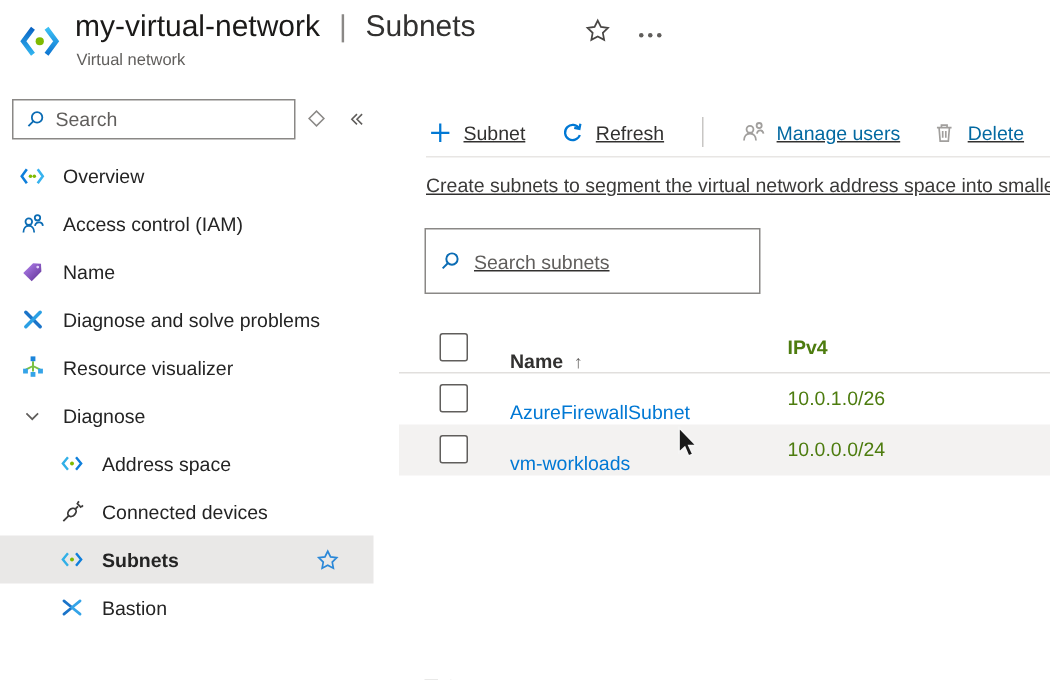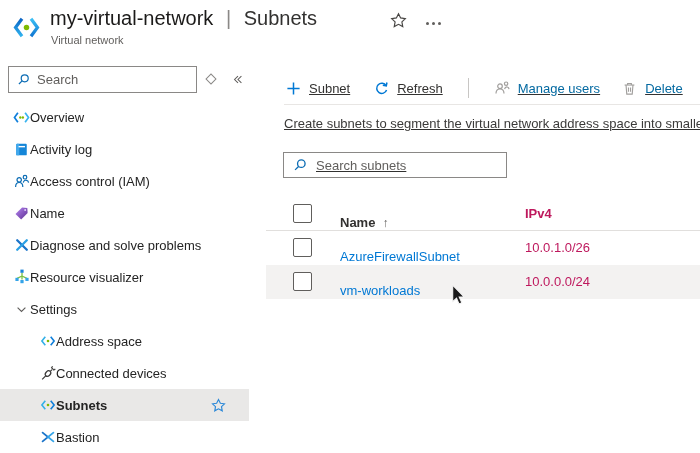--- a/index.html
+++ b/index.html
@@ -24,52 +24,52 @@
   .hdr-more i { width:3px; height:3px; border-radius:50%; background:#605e5c; }
 
   
   .sidebar { position:absolute; top:58px; left:0; width:301px; bottom:0; border-right:1px solid #d6d4d2; background:#fff;padding-left:16px; }
   .side-search { position:absolute; left:8px; top:8px; width:189px; height:27px; border:1px solid #8a8886; background:#fff; display:flex; align-items:center; padding:0 6px 0 8px; }
   .side-search input { border:none; outline:none; flex:1; font-size:13px; margin-left:7px; font-family:inherit; color:#323130; min-width:0; }
   .side-search input::placeholder { color:#605e5c; }
   .diamond-btn { position:absolute; left:207px; top:17px; width:8px; height:8px; border:1px solid #8a8886; transform:rotate(45deg); background:#fff; cursor:pointer; }
   .collapse-btn { position:absolute; left:230px; top:14px; cursor:pointer; padding:1px; }
   .nav { position:absolute; top:43px; left:0; right:0; }
-  .nav-item { height:32px; display:flex; align-items:center; padding-left:13px; font-size:13px; color:#242424; cursor:pointer; }
+  .nav-item { height:32px; display:flex; align-items:center; padding-left:13px; gap:12px; font-size:13px; color:#242424; cursor:pointer; }
   .nav-item .ni-icon { width:17px; display:flex; justify-content:center; }
   .nav-item.indent { padding-left:39px;align-items:center; }
   .nav-item.selected { background:#e9e8e7; font-weight:700; width:249px; }
   .nav-item.selected .fav-star { margin-left:auto; margin-right:23px; }
   
   .side-scroll { position:absolute; top:45px; right:7px; width:11px; bottom:0; }
   .side-scroll .arr { width:0; height:0; margin:2px auto 0; border-left:4px solid transparent; border-right:4px solid transparent; border-bottom:6px solid #6b6967; }
   .side-scroll .thumb { position:absolute; top:13px; bottom:0; left:1px; width:9px; background:#8d8b89; border-radius:5px 5px 0 0; }
 
   
   .main { position:absolute; top:58px; left:266px; right:0; bottom:0; background:#fff;text-decoration:underline; }
   .toolbar { margin:17px 0 0 20px; height:26px; display:flex; align-items:center; white-space:nowrap; }
   .tb-btn { display:flex; align-items:center; gap:8px; cursor:pointer; color:#323130; font-size:13px; }
   .tb-btn.disabled { color:#0369a1; cursor:default; }
   .tb-refresh { margin-left:24px; }
   .tb-sep { width:1px; height:20px; background:#c8c6c4; margin-left:25px; }
   .tb-manage { margin-left:25px; }
   .tb-delete { margin-left:22px; }
   .toolbar-rule { margin:3px 0 0 18px; border-top:1px solid #e8e6e4; }
   .description { margin:11px 0 0 18px; font-size:13px; color:#3b3a39; white-space:nowrap; overflow:hidden; }
-  .subnet-search { margin:21px 0 0 17px; width:224px; height:26px; border:1px solid #8a8886; display:flex; align-items:center; padding-left:9px; background:#fff; }
+  .subnet-search { margin:21px 0 0 17px; width:224px; height:44px; border:1px solid #8a8886; display:flex; align-items:center; padding-left:9px; background:#fff; }
   .subnet-search input { border:none; outline:none; flex:1; font-size:13px; margin-left:9px; font-family:inherit; color:#323130; min-width:0; }
   .subnet-search input::placeholder { color:#605e5c; }
 
   
   .grid { margin-top:19px; }
   .grid-row { position:relative; height:34px; }
   .grid-head { border-bottom:1px solid #e1dfdd; font-weight:700; }
   .grid-row .cb { position:absolute; left:27px; top:7px; width:19px; height:19px; border:1px solid #605e5c; border-radius:2px; background:#fff; cursor:pointer; }
   .cell-name { position:absolute; left:74px; top:18px; }
-  .cell-ipv4 { position:absolute; left:259px; top:9px; color:#be185d;text-align:right; }
+  .cell-ipv4 { position:absolute; left:259px; top:9px; color:#4d7c0f;text-align:right; }
   .sort-arrow { color:#605e5c; font-weight:400; font-size:12px; margin-left:7px; }
   .row-link { color:#0078d4; text-decoration:none; cursor:pointer; }
   .grid-row.hovered { background:#f3f2f1; }
 
   
   .cursor { position:absolute; left:450px; top:284px; pointer-events:none; z-index:50; }
 </style>
 </head>
 <body>
 
@@ -134,30 +134,20 @@
         <svg width="17" height="17" viewBox="0 0 16 16">
           <path d="M4.6 3.6 L1.4 8 L4.6 12.4" fill="none" stroke="#0f7fdb" stroke-width="1.6"></path>
           <path d="M11.4 3.6 L14.6 8 L11.4 12.4" fill="none" stroke="#38b3ef" stroke-width="1.6"></path>
           <circle cx="6.9" cy="8" r="1.1" fill="#7fba00"></circle>
             <circle cx="9.3" cy="8" r="1.1" fill="#7fba00"></circle>
         </svg>
       </span>
       <span>Overview</span>
     </div>
 
-    <div class="nav-item">
-      <span class="ni-icon">
-        <svg width="15" height="15" viewBox="0 0 16 16">
-          <rect x="2.4" y="1.8" width="11.2" height="12.4" rx="1" fill="#1586d8"></rect>
-          <rect x="2.4" y="1.8" width="3.2" height="12.4" rx="1" fill="#41a8ec"></rect>
-          <rect x="4.9" y="4.2" width="6.8" height="1.5" fill="#fff"></rect>
-        </svg>
-      </span>
-      <span>Activity log</span>
-    </div>
 
     <div class="nav-item">
       <span class="ni-icon">
         <svg width="16" height="16" viewBox="0 0 16 16" fill="none" stroke="#0b6cb4" stroke-width="1.2">
           <circle cx="11" cy="4.2" r="1.8"></circle>
           <path d="M9.3 9.6 c0.3-1.8 1.5-2.7 3.4-2.3 1 .2 1.7 1 1.9 2.3"></path>
           <circle cx="5.2" cy="6.8" r="2.2"></circle>
           <path d="M1.6 14 c0-2.9 1.6-4.5 3.6-4.5 s3.6 1.6 3.6 4.5"></path>
         </svg>
       </span>
@@ -202,21 +192,21 @@
       </span>
       <span>Resource visualizer</span>
     </div>
 
     <div class="nav-item">
       <span class="ni-icon">
         <svg width="13" height="13" viewBox="0 0 16 16">
           <path d="M3.2 5.6 L8 10.4 L12.8 5.6" fill="none" stroke="#605e5c" stroke-width="1.4"></path>
         </svg>
       </span>
-      <span>Settings</span>
+      <span>Diagnose</span>
     </div>
 
     <div class="nav-item indent">
       <span class="ni-icon">
         <svg width="16" height="16" viewBox="0 0 16 16">
           <path d="M5.3 3.8 L1.9 8 L5.3 12.2" fill="none" stroke="#32b0e7" stroke-width="1.6"></path>
           <path d="M10.7 3.8 L14.1 8 L10.7 12.2" fill="none" stroke="#0f7fdb" stroke-width="1.6"></path>
           <circle cx="8" cy="8" r="1.3" fill="#7fba00"></circle>
         </svg>
       </span>

